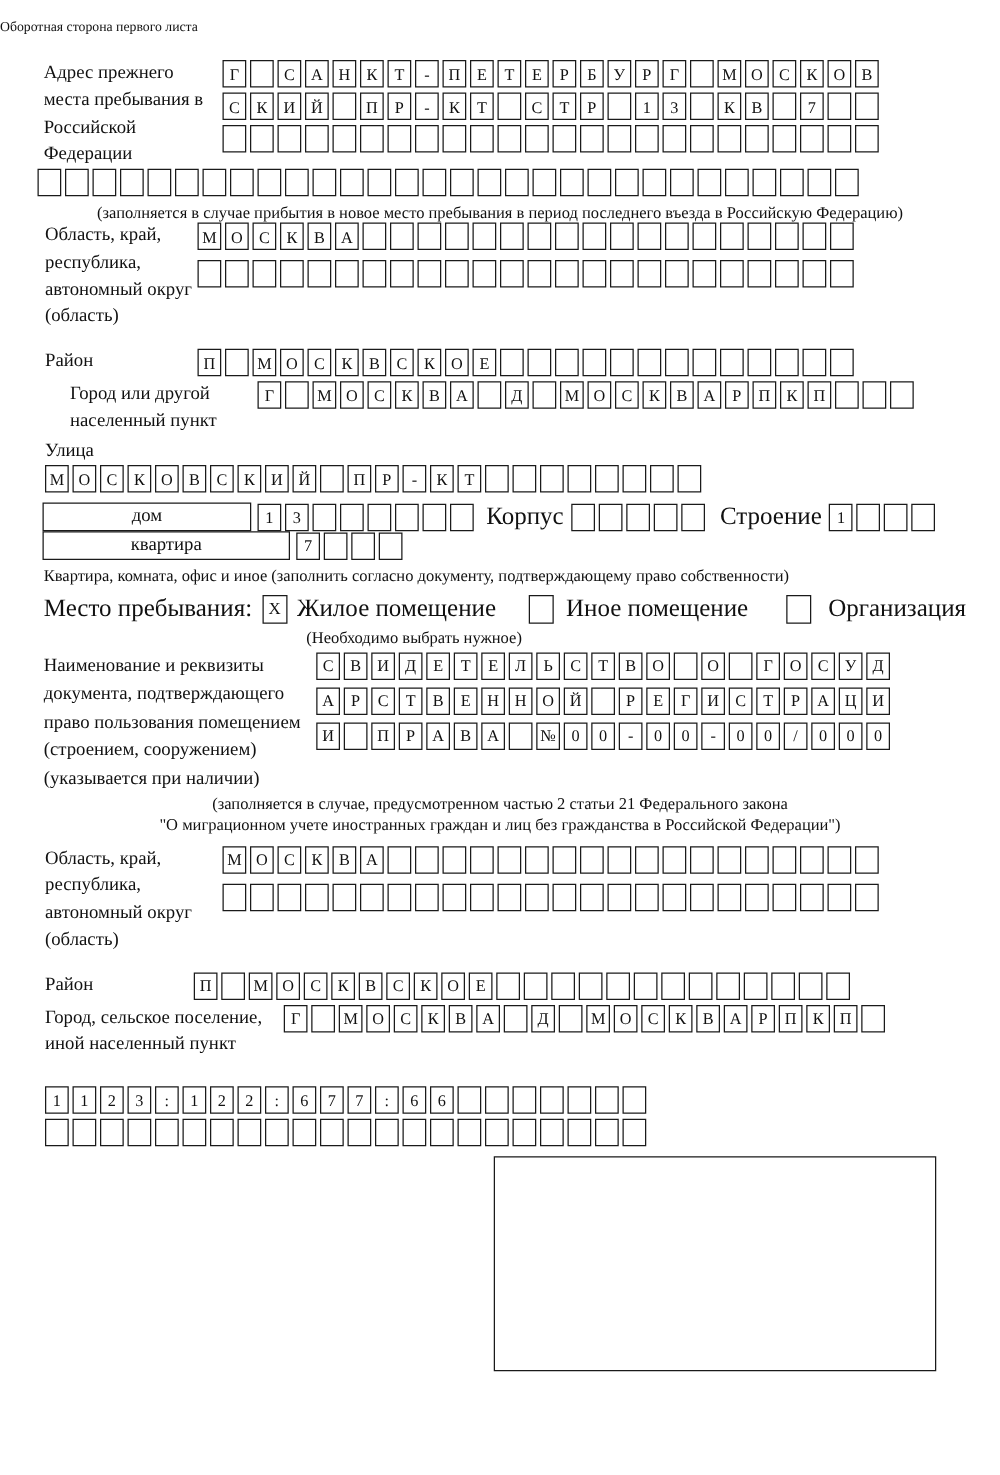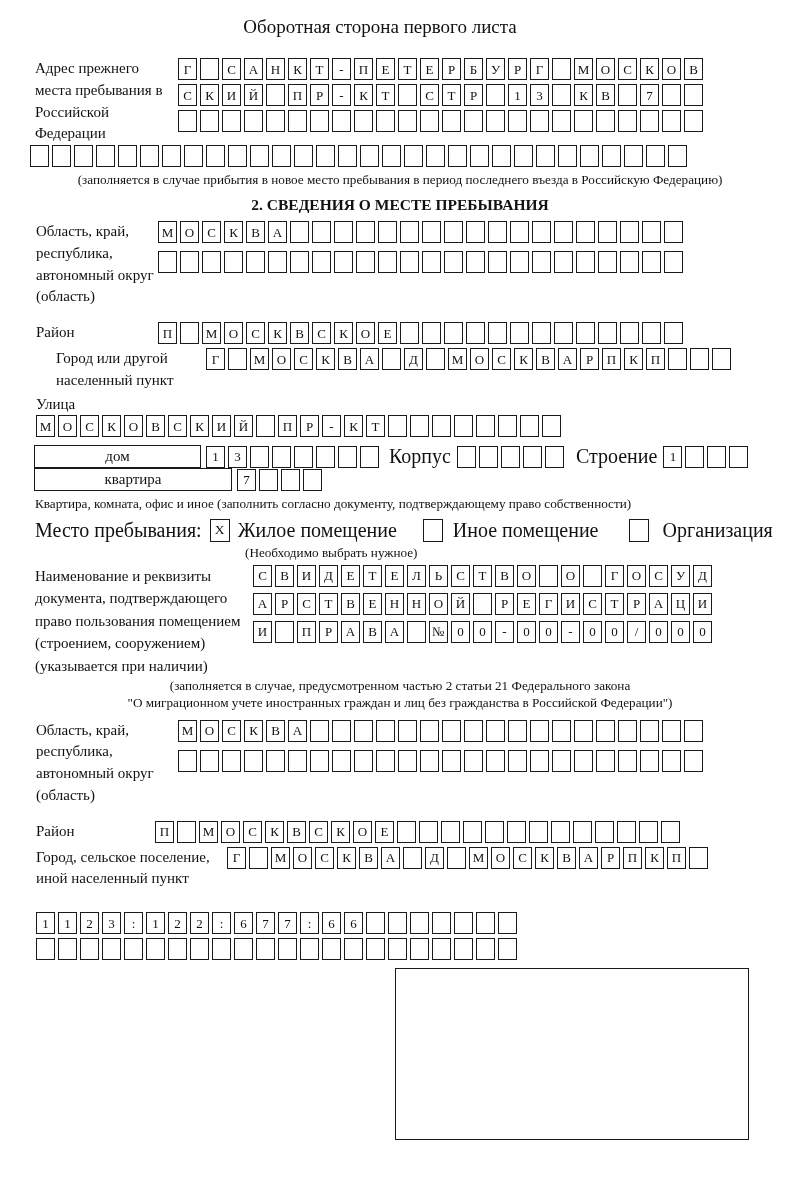--- a/index.html
+++ b/index.html
@@ -5,22 +5,22 @@
   html,body{margin:0;padding:0;background:#fff;}
   .page{
     position:relative;
     width:800px;height:1180px;
     background:#fff;color:#111;
     font-family:"Liberation Serif","DejaVu Serif",serif;
     overflow:hidden;
   }
   .hdr{
     padding:16px 40px 0 0;
-    text-align:center;
-    font-size:19px;
+    text-align:left;
+    font-size:11px;
   }
   .row{display:flex;align-items:flex-start;}
   .lbl{font-size:15px;line-height:1.45;flex-shrink:0;font-family:Liberation Serif, serif;}
   .cells{display:flex;gap:3px;flex-wrap:nowrap;margin-bottom:4px;}
   .cell{
     width:17px;height:20px;
     border:1.6px solid #1a1a1a;
     display:inline-flex;align-items:center;justify-content:center;
     font-size:13px;line-height:1;flex-shrink:0;
     font-family:"Liberation Serif","DejaVu Serif",serif;
@@ -163,21 +163,20 @@
       <span class="cell"></span>
       <span class="cell"></span>
       <span class="cell"></span>
       <span class="cell"></span>
       <span class="cell"></span>
       <span class="cell"></span>
       <span class="cell"></span>
     </div>
   <div class="note center">(заполняется в случае прибытия в новое место пребывания в период последнего въезда в Российскую Федерацию)</div>
 
-  <div class="sect-title" style="margin:8px 0 7px 0;">2. СВЕДЕНИЯ О МЕСТЕ ПРЕБЫВАНИЯ</div>
 
   <div class="row" style="margin-left:36px;">
     <div class="lbl" style="width:122px;">Область, край, республика, автономный округ (область)</div>
     <div>
       <div class="cells" style="margin-bottom:8px;">
           <span class="cell">М</span>
           <span class="cell">О</span>
           <span class="cell">С</span>
           <span class="cell">К</span>
           <span class="cell">В</span>

